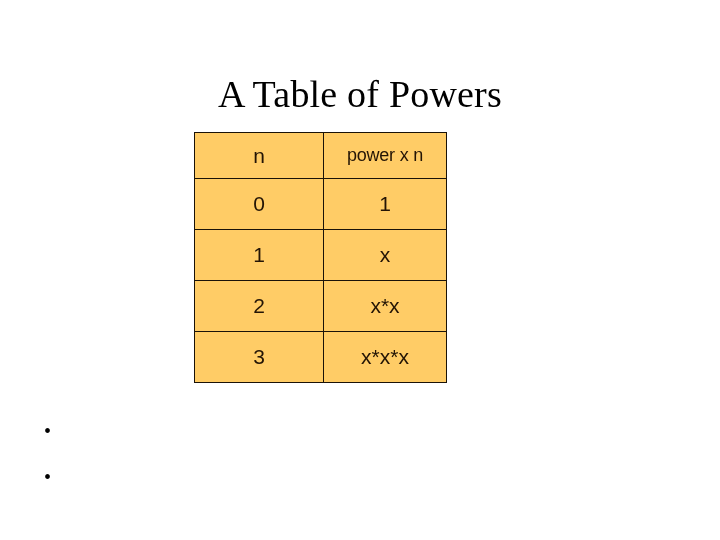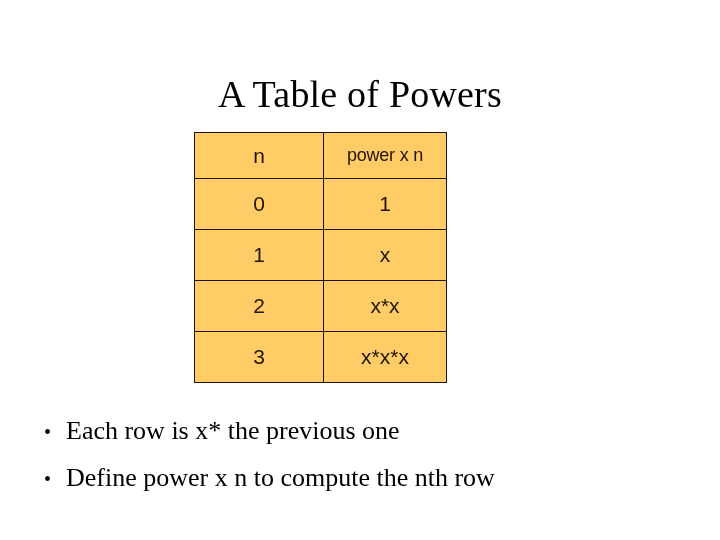--- a/index.html
+++ b/index.html
@@ -145,21 +145,19 @@
       <tr>
         <td>3</td>
         <td>x*x*x</td>
       </tr>
     </tbody>
   </table>
 
   <ul id="bullet-list">
     <li>
       <span class="bullet-mark">•</span>
-      <span class="bullet-text">Each row is x* the previous one</span>
     </li>
     <li>
       <span class="bullet-mark">•</span>
-      <span class="bullet-text">Define power x n to compute the nth row</span>
     </li>
   </ul>
 
 </div>
 
 </body></html>

